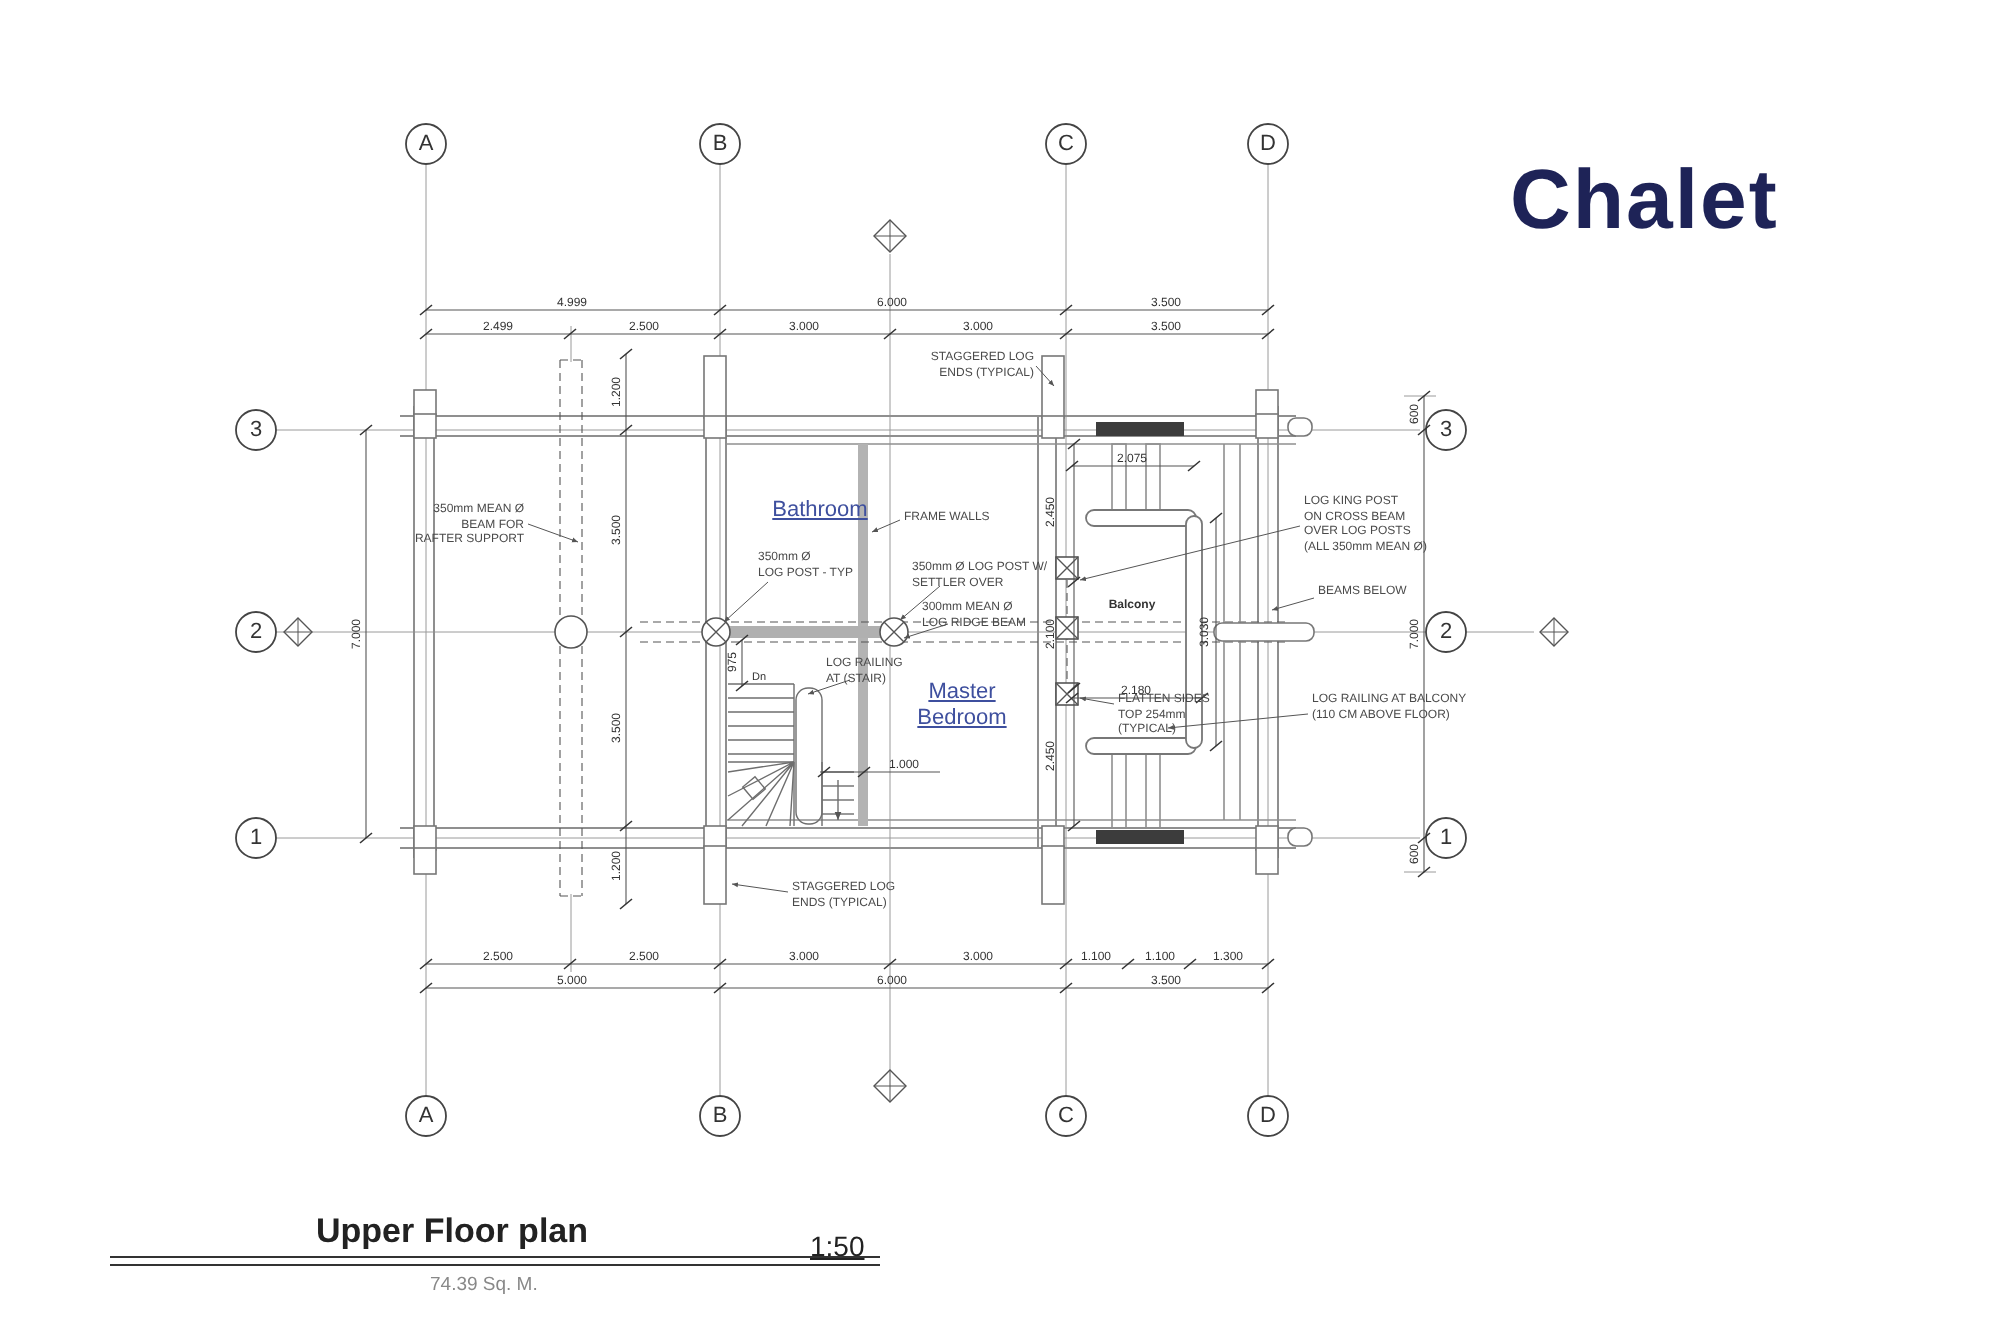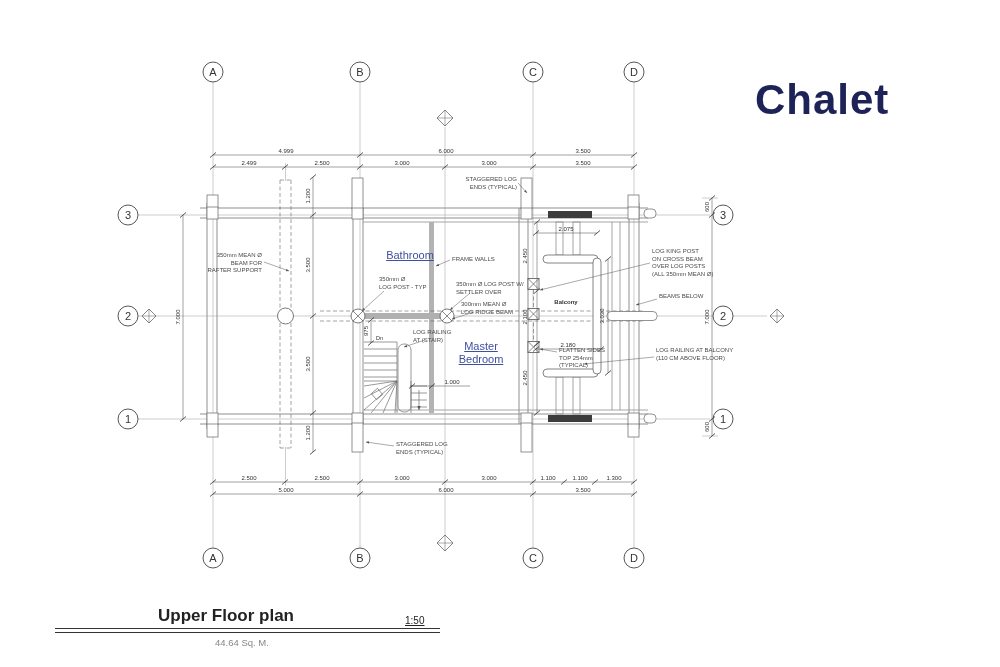--- a/index.html
+++ b/index.html
@@ -6,21 +6,21 @@
   .canvas{position:relative;width:1000px;height:667px;background:#ffffff;overflow:hidden;
           font-family:"Liberation Sans", sans-serif;}
   .brand{position:absolute;left:755px;top:28px;font-size:42px;font-weight:700;
          letter-spacing:1px;color:#1e2357;margin-top:48px;}
   svg{position:absolute;left:0;top:0;}
   .ann{position:absolute;font-size:6px;line-height:1.25;color:#4a4a4a;white-space:pre-line;}
   .ann.r{text-align:right;}
   .room{position:absolute;color:#3e4f9e;font-size:11px;text-decoration:underline;
         text-align:center;white-space:pre-line;line-height:1.2;}
   .tb-name{position:absolute;left:158px;top:606px;font-size:17px;color:#222;font-weight:bold;}
-  .tb-scale{position:absolute;left:405px;top:615px;font-size:10px;color:#222;text-decoration:underline;}
+  .tb-scale{position:absolute;left:405px;top:615px;font-size:14px;color:#222;text-decoration:underline;}
   .tb-rule{position:absolute;left:55px;top:628px;width:385px;height:3px;
            border-top:1.2px solid #333;border-bottom:1px solid #333;}
   .tb-area{position:absolute;left:215px;top:637px;font-size:9.5px;color:#888;}
   text{font-family:"Liberation Sans", sans-serif;}
   text.d{font-size:6px;fill:#333;text-anchor:middle;}
   text.b{font-size:11px;fill:#333;text-anchor:middle;dominant-baseline:central;}
   .gl{stroke:#9a9a9a;stroke-width:.5;fill:none;}
   .dm{stroke:#555;stroke-width:.55;fill:none;}
   .wl{stroke:#8f8f8f;stroke-width:1;fill:none;}
   .wl2{stroke:#8f8f8f;stroke-width:.8;fill:none;}
@@ -368,15 +368,15 @@
 TOP 254mm
 (TYPICAL)</div>
 <div class="ann" style="left:656px;top:347px;">LOG RAILING AT BALCONY
 (110 CM ABOVE FLOOR)</div>
 <div class="ann" style="left:396px;top:441px;">STAGGERED LOG
 ENDS (TYPICAL)</div>
 
 <div class="tb-name">Upper Floor plan</div>
 <div class="tb-scale">1:50</div>
 <div class="tb-rule"></div>
-<div class="tb-area">44.64 Sq. M.</div>
+<div class="tb-area">74.39 Sq. M.</div>
 
 </div>
 
 </body></html>

